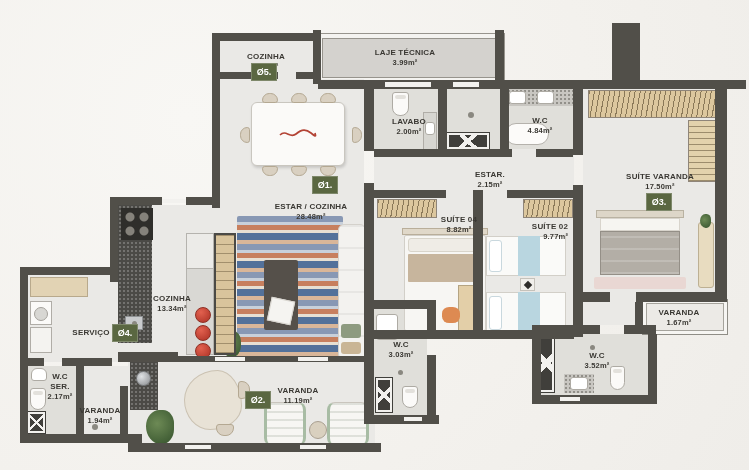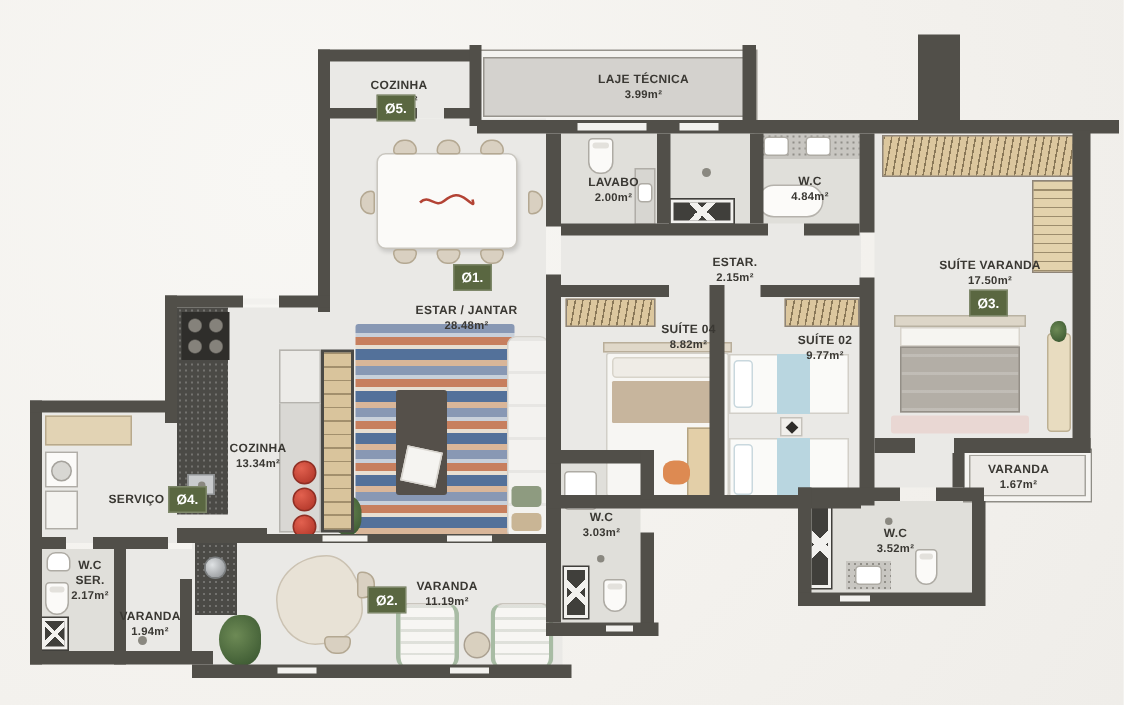--- a/index.html
+++ b/index.html
@@ -259,49 +259,49 @@
 
   <div class="white" style="left:560px;top:397px;width:20px;height:4px;"></div>
   <div class="white" style="left:404px;top:417px;width:18px;height:4px;"></div>
   <div class="white" style="left:185px;top:445px;width:26px;height:4px;"></div>
   <div class="white" style="left:300px;top:445px;width:26px;height:4px;"></div>
 
   <div class="lbl" style="left:266px;top:52px;">
     <span class="name">COZINHA</span>
     <span class="area">3.32m²</span>
   </div>
-  <div class="lbl" style="left:429px;top:48px;">
+  <div class="lbl" style="left:405px;top:48px;">
     <span class="name">LAJE TÉCNICA</span>
     <span class="area">3.99m²</span>
   </div>
   <div class="lbl" style="left:409px;top:117px;">
     <span class="name">LAVABO</span>
     <span class="area">2.00m²</span>
   </div>
   <div class="lbl" style="left:540px;top:116px;">
     <span class="name">W.C</span>
     <span class="area">4.84m²</span>
   </div>
   <div class="lbl" style="left:490px;top:170px;">
     <span class="name">ESTAR.</span>
     <span class="area">2.15m²</span>
   </div>
   <div class="lbl" style="left:660px;top:172px;">
     <span class="name">SUÍTE VARANDA</span>
     <span class="area">17.50m²</span>
   </div>
   <div class="lbl" style="left:311px;top:202px;">
-    <span class="name">ESTAR / JANTAR</span>
+    <span class="name">ESTAR / COZINHA</span>
     <span class="area">28.48m²</span>
   </div>
   <div class="lbl" style="left:459px;top:215px;">
     <span class="name">SUÍTE 04</span>
     <span class="area">8.82m²</span>
   </div>
-  <div class="lbl" style="left:550px;top:222px;">
+  <div class="lbl" style="left:550px;top:222px;text-align:right;">
     <span class="name">SUÍTE 02</span>
     <span class="area">9.77m²</span>
   </div>
   <div class="lbl" style="left:172px;top:294px;">
     <span class="name">COZINHA</span>
     <span class="area">13.34m²</span>
   </div>
   <div class="lbl" style="left:91px;top:328px;">
     <span class="name">SERVIÇO</span>
     <span class="area"></span>
@@ -324,19 +324,19 @@
   </div>
   <div class="lbl" style="left:597px;top:351px;">
     <span class="name">W.C</span>
     <span class="area">3.52m²</span>
   </div>
   <div class="lbl" style="left:679px;top:308px;">
     <span class="name">VARANDA</span>
     <span class="area">1.67m²</span>
   </div>
 
-  <div class="mk" style="left:302px;top:176px;text-align:right;">Ø1.</div>
+  <div class="mk" style="left:312px;top:176px;text-align:right;">Ø1.</div>
   <div class="mk" style="left:245px;top:391px;">Ø2.</div>
   <div class="mk" style="left:646px;top:193px;">Ø3.</div>
   <div class="mk" style="left:112px;top:324px;">Ø4.</div>
   <div class="mk" style="left:251px;top:63px;">Ø5.</div>
 
 </div>
 
 </body></html>

